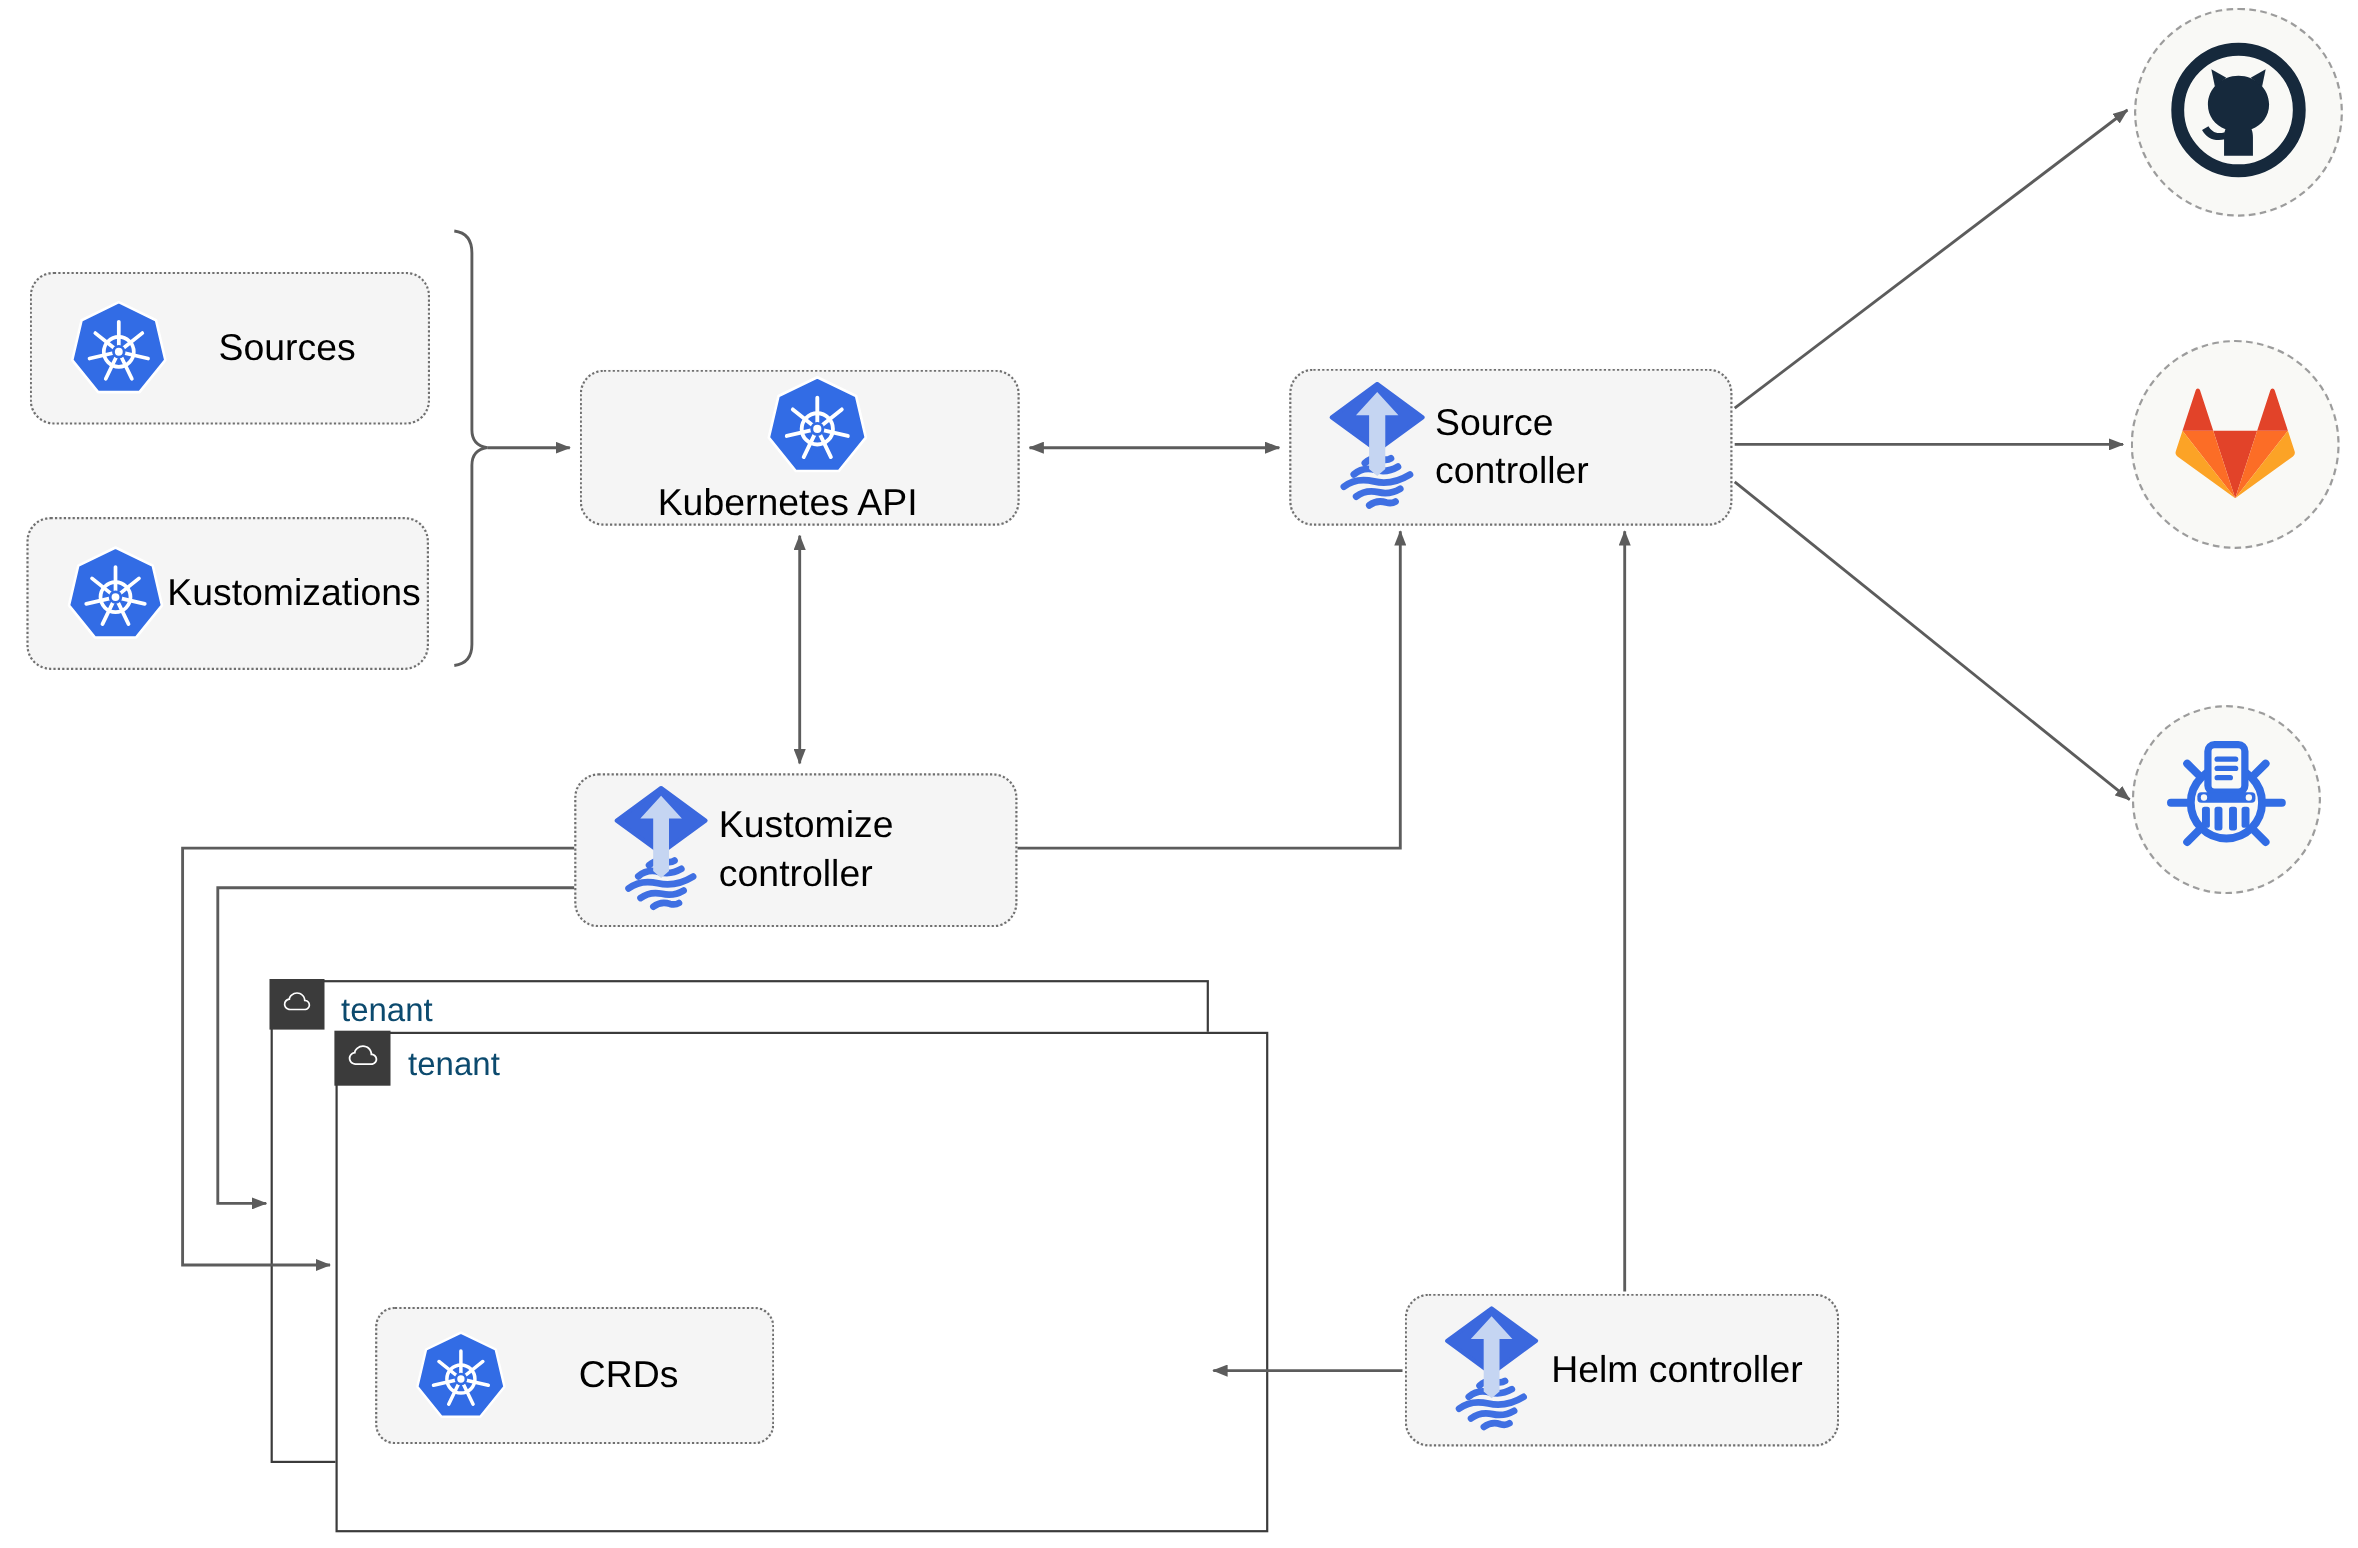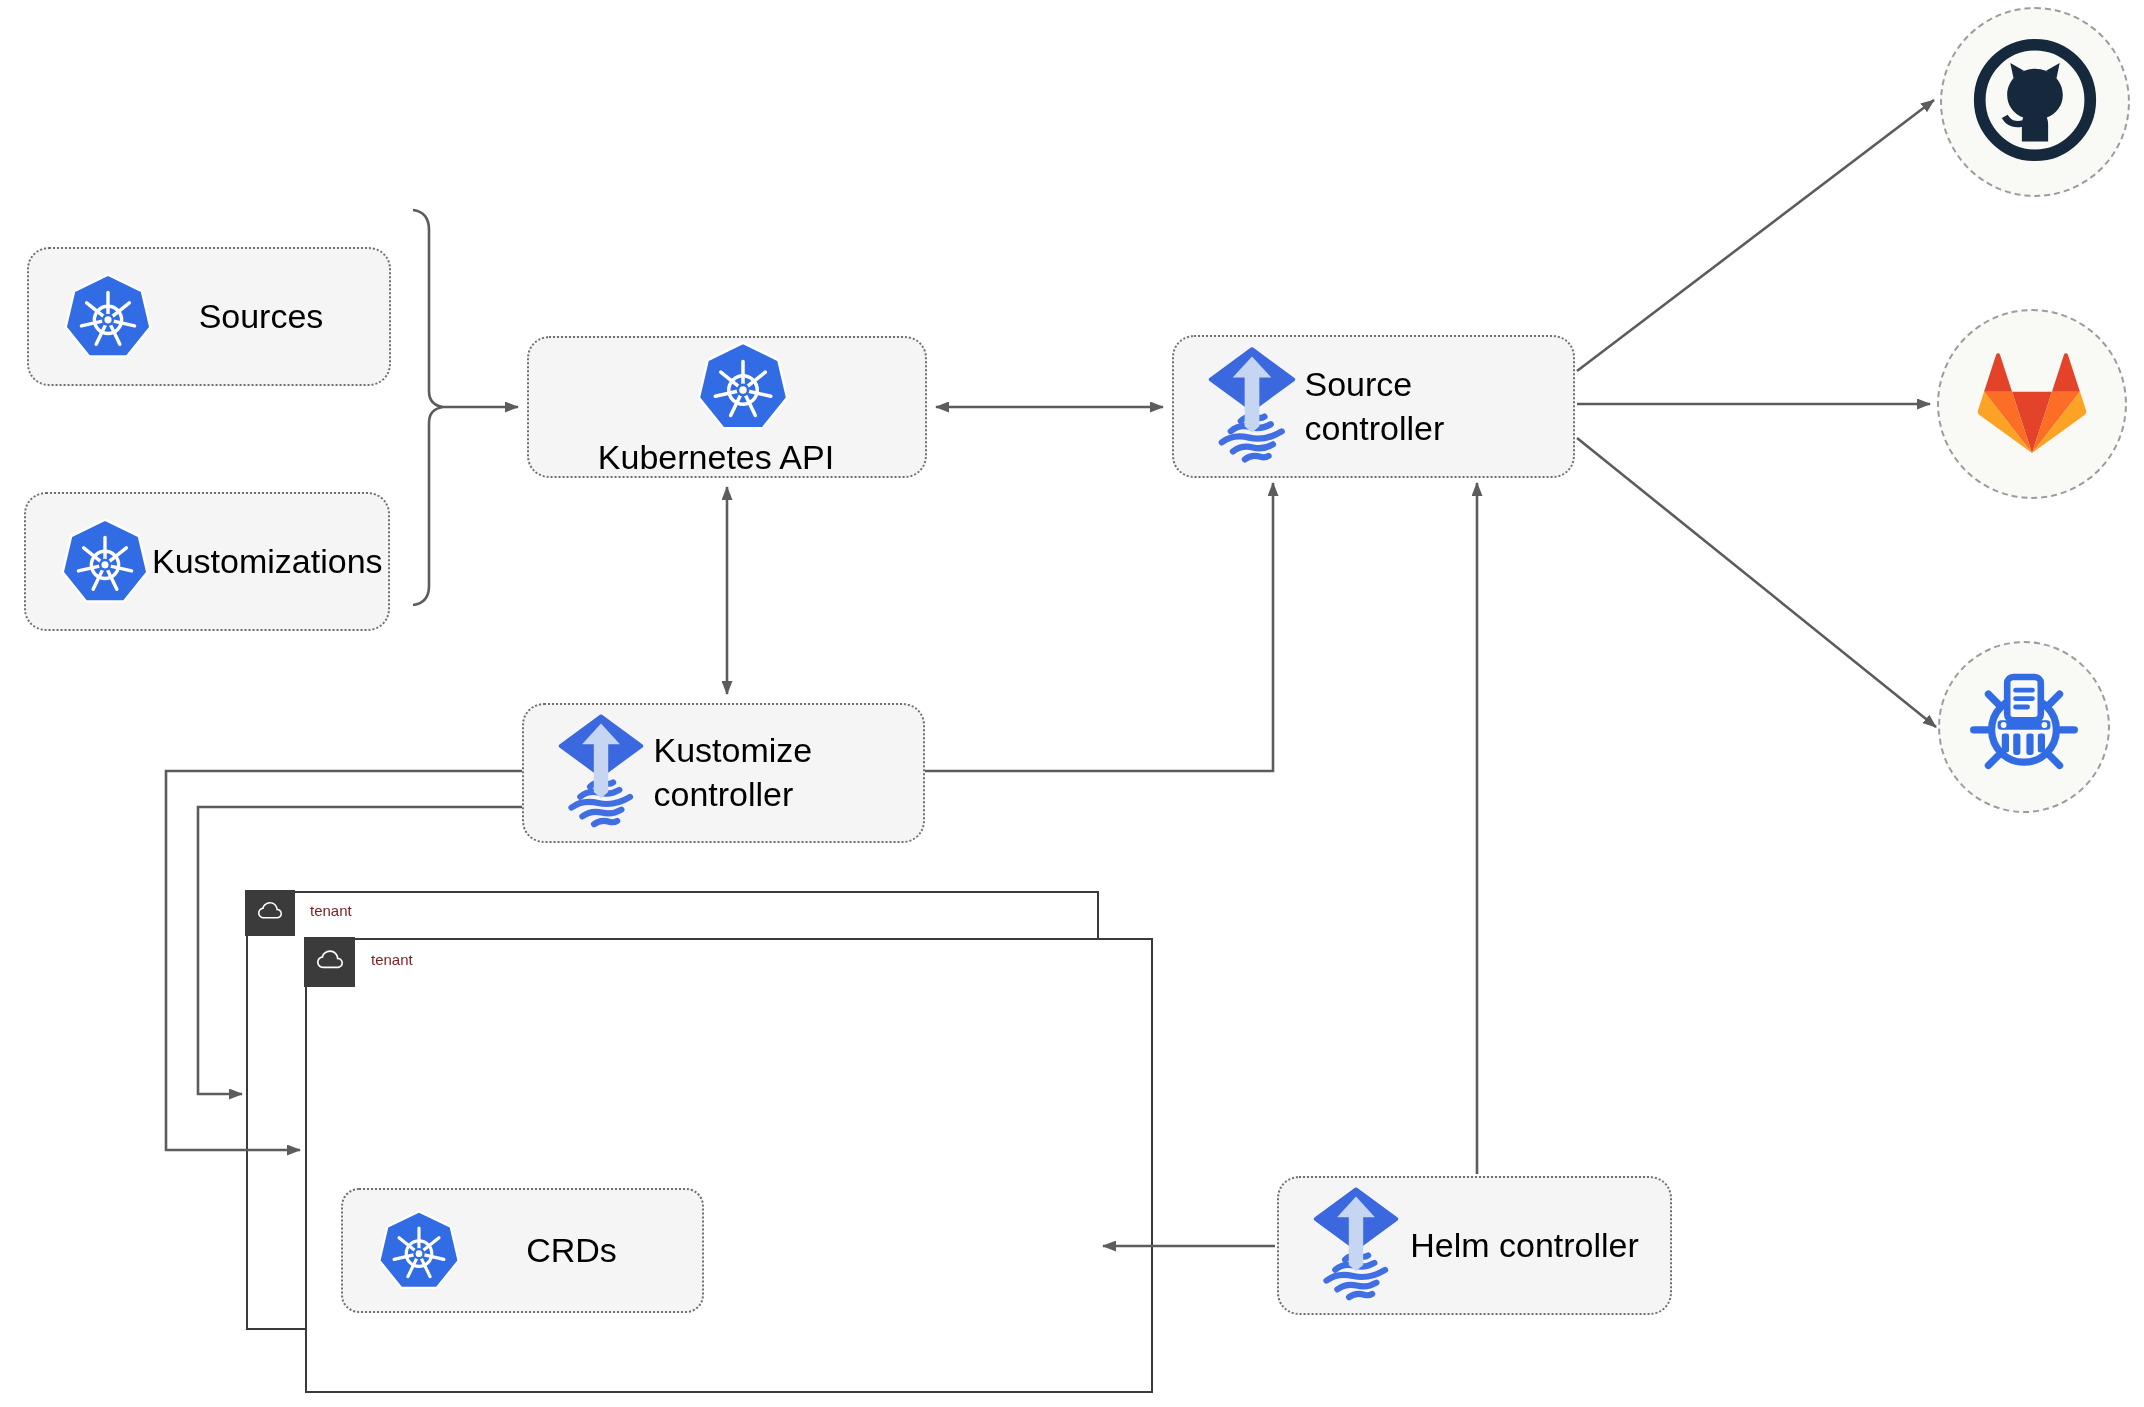--- a/index.html
+++ b/index.html
@@ -14,21 +14,21 @@
   }
   .node .icon{flex:0 0 auto;margin-left:32px;display:flex;align-items:center;justify-content:center;}
   .node .label{
     flex:1;text-align:left;font-size:34px;line-height:1.28;color:#000;
     padding-right:22px;display:flex;align-items:center;justify-content:center;
   }
   .node .label span{display:block;}
   .node.controller .label span{max-width:240px;}
   
   #node-sources        {left:27px;  top:247px; width:364px; height:139px;}
-  #node-kustomizations {left:24px;  top:492px; width:366px; height:139px;}
+  #node-kustomizations {left:24px;  top:470px; width:366px; height:139px;}
   #node-k8s-api        {left:527px; top:336px; width:400px; height:142px;flex-direction:column;}
   #node-source-ctrl    {left:1172px;top:335px; width:403px; height:143px;}
   #node-kustomize-ctrl {left:522px; top:703px; width:403px; height:140px;}
   #node-helm-ctrl      {left:1277px;top:1176px;width:395px; height:139px;}
   
   .node.inner{border-radius:18px;z-index:4;}
   #node-namespaces {left:341px; top:1035px; width:363px; height:128px;}
   #node-rbac       {left:739px; top:1035px; width:359px; height:128px;}
   #node-crds       {left:341px; top:1188px; width:363px; height:125px;}
   #node-releases   {left:739px; top:1188px; width:359px; height:125px;}
@@ -37,21 +37,21 @@
     position:absolute;background:#ffffff;border:2.6px solid #3b3b3b;box-sizing:border-box;
   }
   #tenant-back {left:246px;top:891px;width:853px;height:439px;z-index:2;}
   #tenant-front{left:305px;top:938px;width:848px;height:455px;z-index:3;}
   .tenant-tab{
     position:absolute;left:-2.6px;top:-2.6px;background:#3b3b3b;
     display:flex;align-items:center;justify-content:center;
   }
   #tenant-back  .tenant-tab{width:50px;height:46px;}
   #tenant-front .tenant-tab{width:51px;height:50px;}
-  .tenant-name{position:absolute;font-size:15px;color:#7f1d1d;}
+  .tenant-name{position:absolute;font-size:30px;color:#0c4a6e;}
   #tenant-back  .tenant-name{left:62px;top:9px;}
   #tenant-front .tenant-name{left:64px;top:11px;}
   
   .ext-circle{
     position:absolute;border:2.6px dashed #9c9c9c;border-radius:50%;background:#f9f9f6;
     display:flex;align-items:center;justify-content:center;box-sizing:border-box;z-index:4;
   }
   #circle-github     {left:1940px;top:7px;  width:190px;height:190px;}
   #circle-gitlab     {left:1937px;top:309px;width:190px;height:190px;}
   #circle-chartmuseum{left:1938px;top:641px;width:172px;height:172px;}

